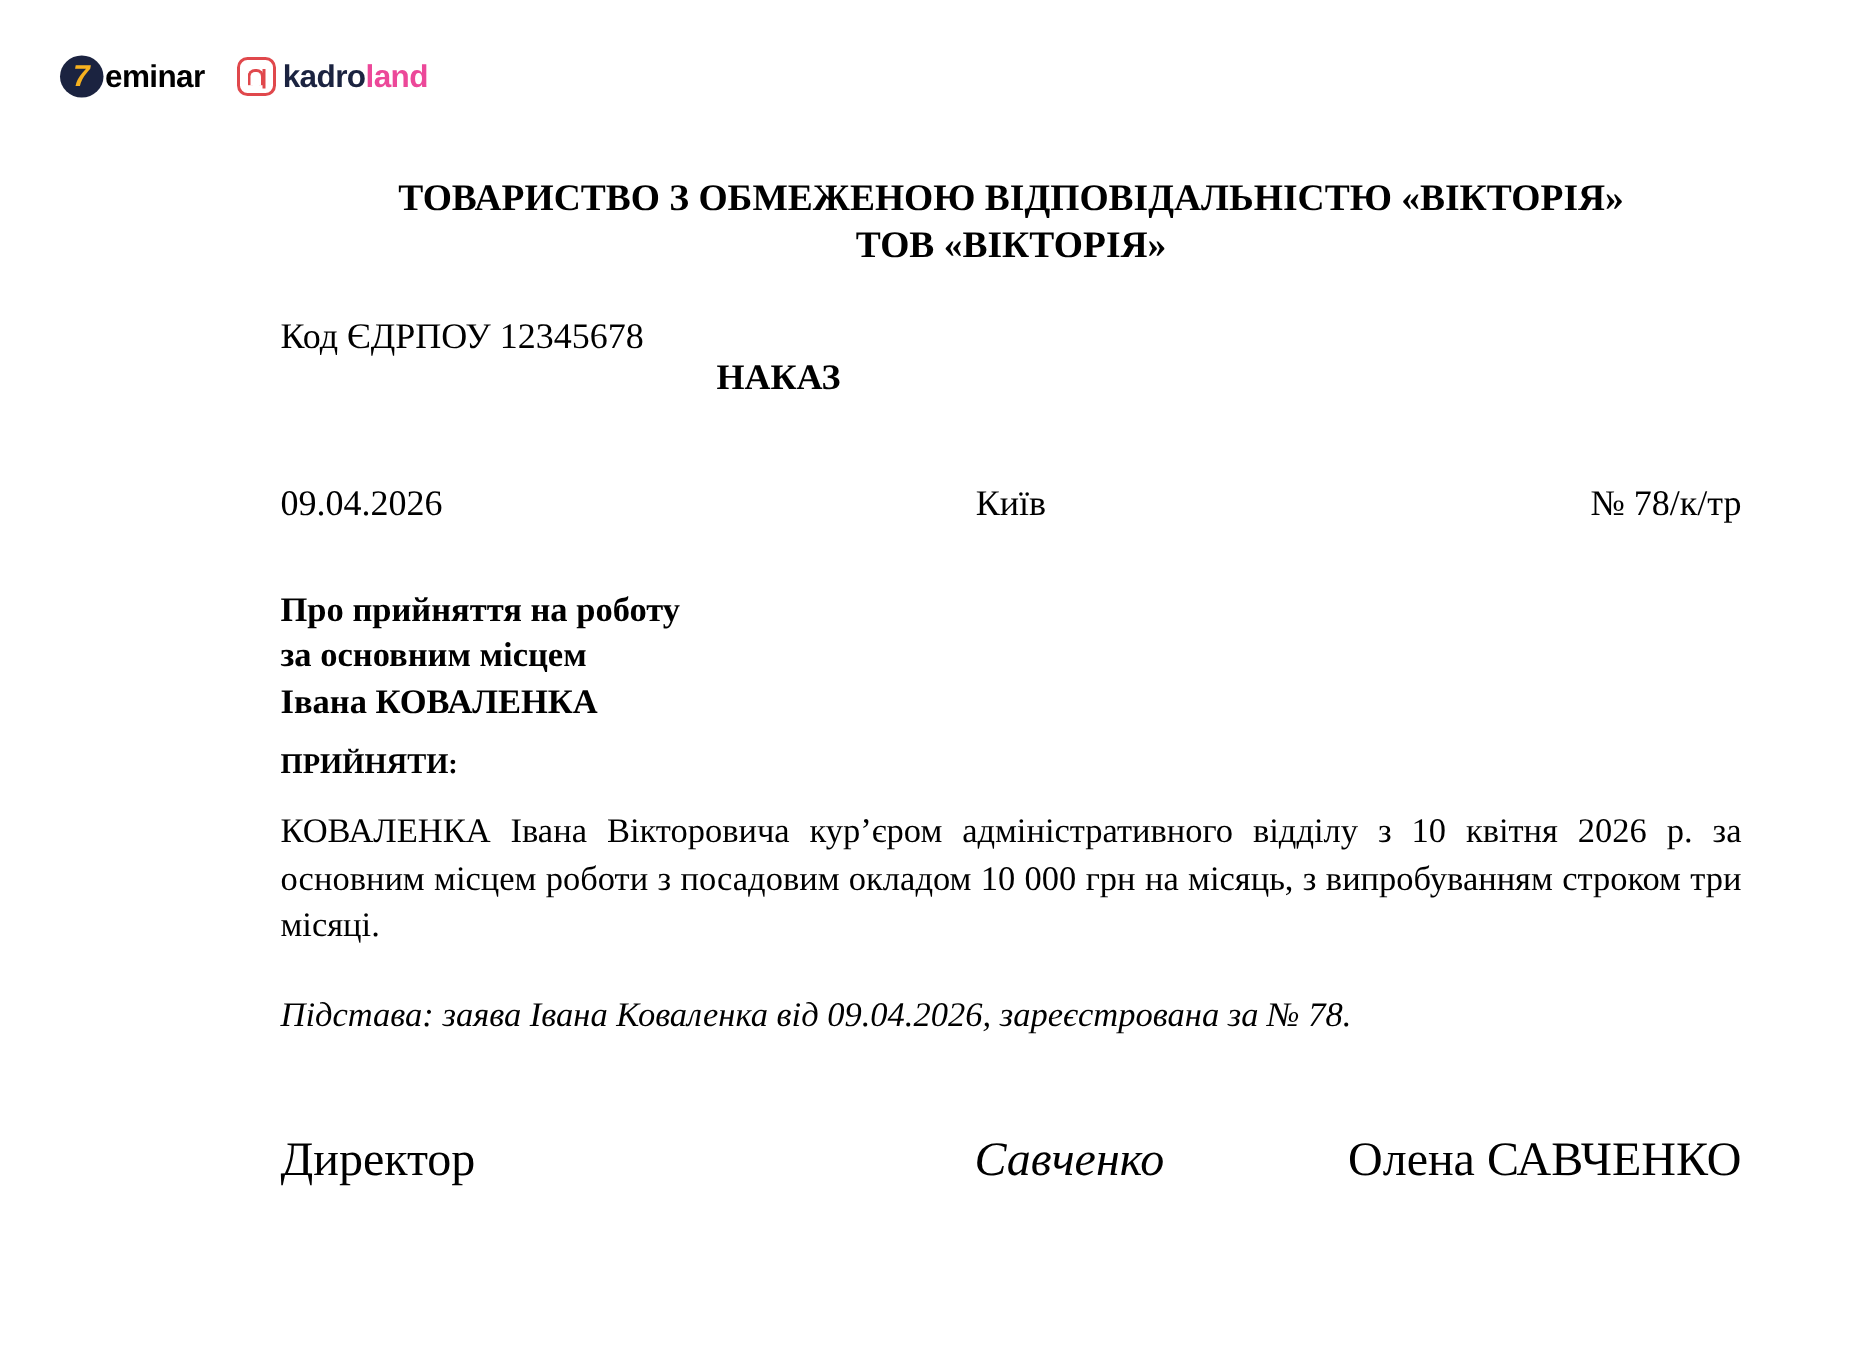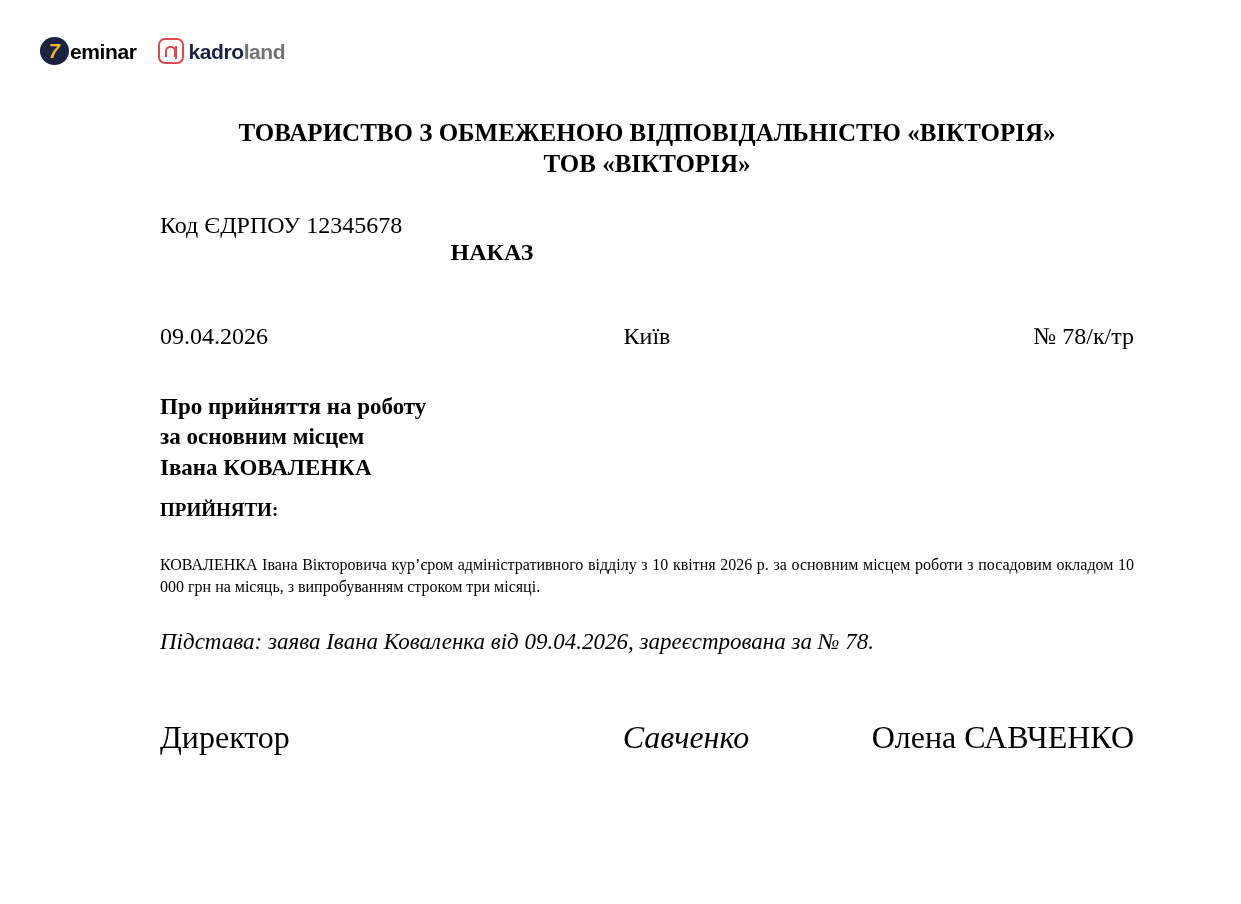--- a/index.html
+++ b/index.html
@@ -78,26 +78,26 @@
   .kadro-mark::after {
     content: "";
     position: absolute;
     right: 5px;
     top: 6px;
     width: 2px;
     height: 13px;
     background: #e0484c;
   }
   .kadro-word { color: #1b2340; }
-  .kadro-word .land { color: #737373; }
+  .kadro-word .land { color: #ec4899; }
 
   
   .sheet {
     position: absolute;
-    left: 160px;
+    left: 187px;
     top: 0;
     width: 974px;
     height: 904px;
   }
 
   .org-title {
     text-align: center;
     font-weight: bold;
     font-size: 25px;
     line-height: 1.24;
@@ -141,22 +141,22 @@
   .subject span { display: block; }
 
   .action-head {
     margin-top: 16px;
     font-weight: bold;
     font-size: 19px;
     line-height: 1.2;
   }
 
   .body-par {
-    margin-top: 32px;
-    font-size: 16px;
+    margin-top: 16px;
+    font-size: 23px;
     line-height: 1.37;
     text-align: justify;
   }
 
   .basis-par {
     margin-top: 28px;
     font-size: 23px;
     line-height: 1.37;
     text-align: left;
     font-style: italic;

